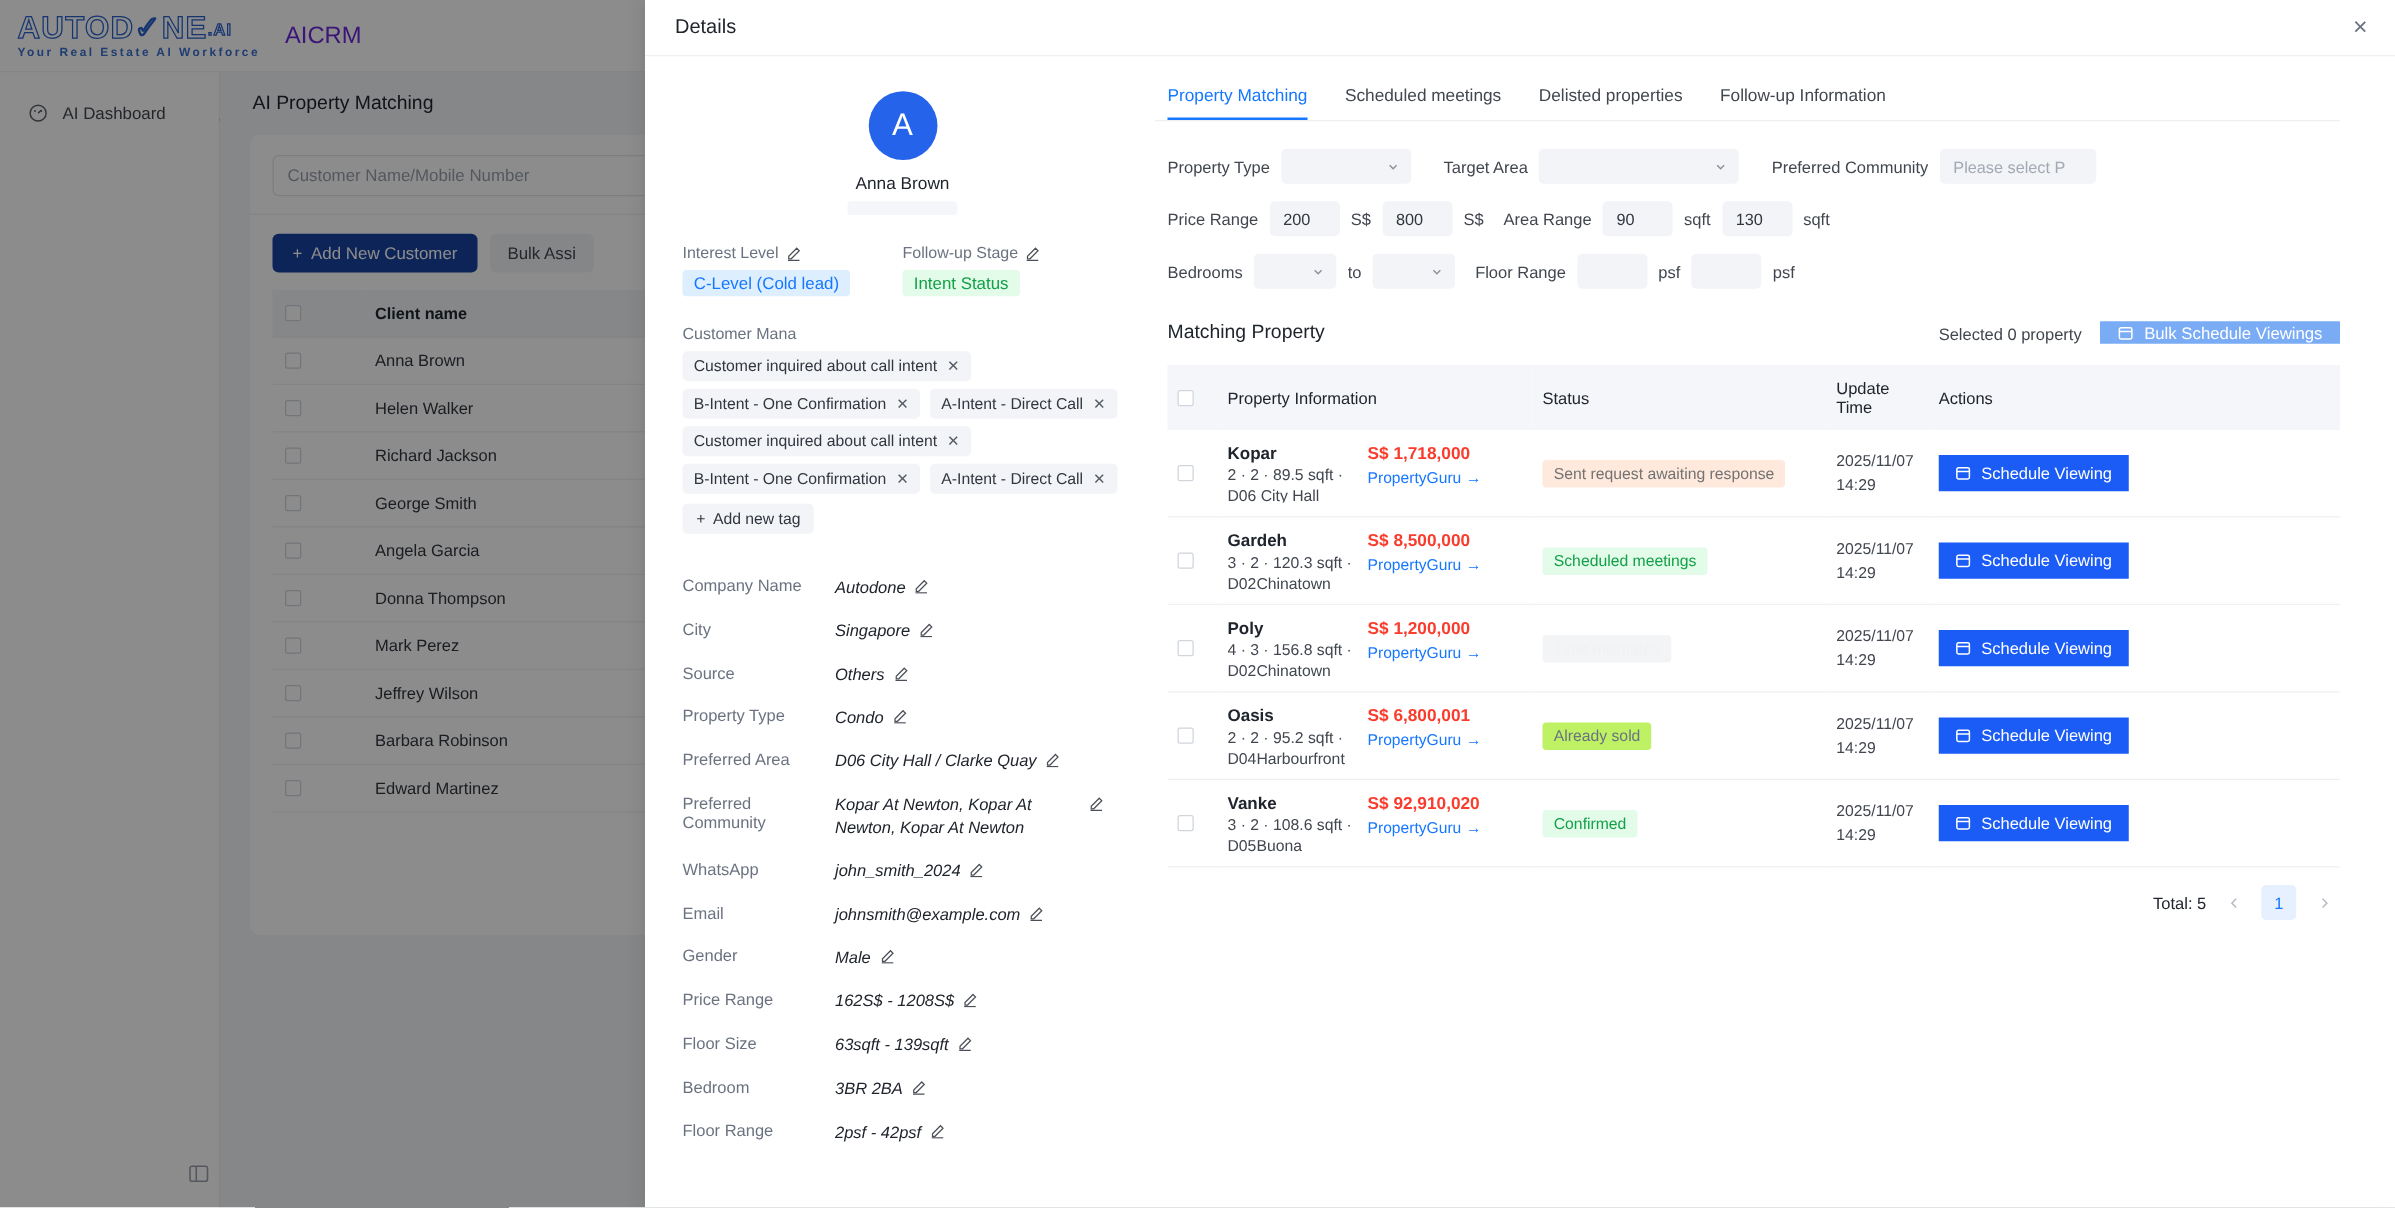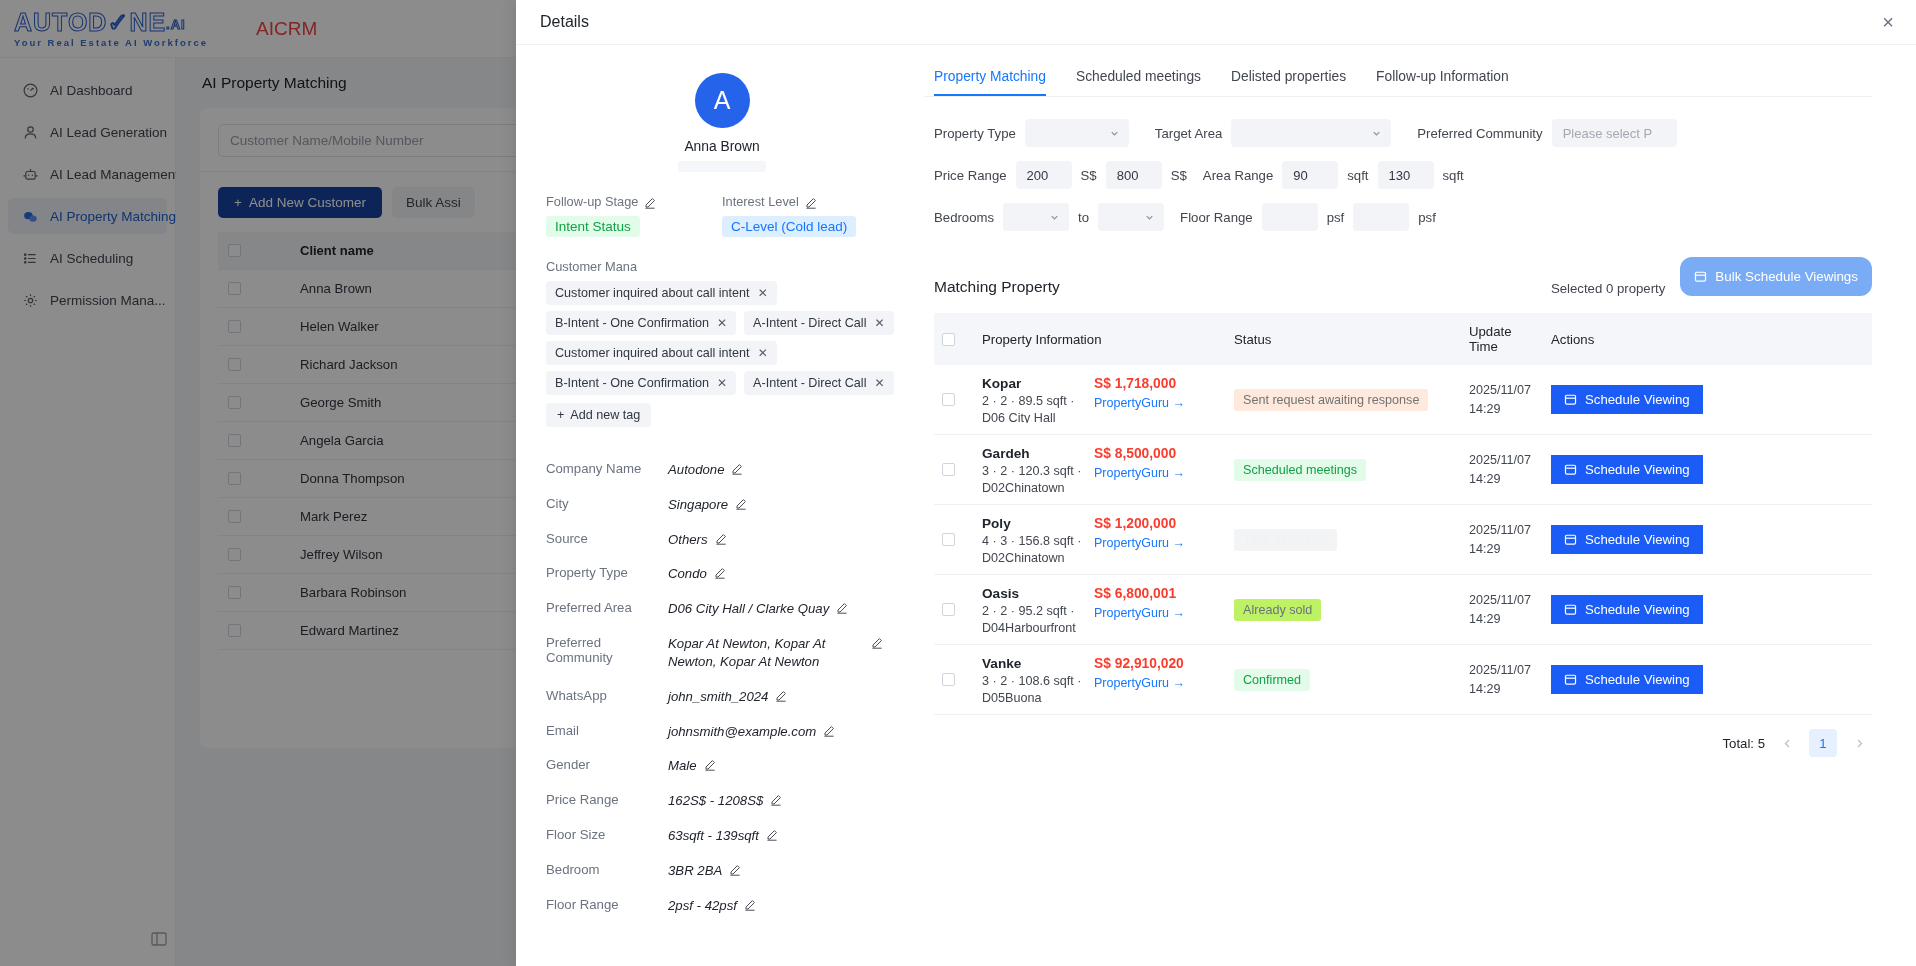--- a/index.html
+++ b/index.html
@@ -22,28 +22,28 @@
   .logo-main {
     font-size: 25px; font-weight: 700; color: #1f5fd0; letter-spacing: 1px;
     line-height: 1.05; white-space: nowrap;
     -webkit-text-stroke: 1px #2b62cc; color: transparent;
   }
   .logo-main .dotai { font-size: 13px; vertical-align: 2px; }
   .logo-sub {
     font-size: 9.5px; color: #3b6fcf; letter-spacing: 2.0px; font-weight: 700;
     white-space: nowrap; margin-top: 1px;
   }
-  .app-name { font-size: 19px; color: #ef4444; margin-left: 42px; font-weight: 400; }
+  .app-name { font-size: 19px; color: #6d28d9; margin-left: 14px; font-weight: 400; }
 
   .body-row { flex: 1; display: flex; min-height: 0; }
 
   .sidebar {
     width: 176px; flex: 0 0 176px; background: #ffffff;
     border-right: 1px solid #eef0f3; padding-top: 14px;
-    display: flex; flex-direction: column; position: relative;
+    display: flex; flex-direction: row; position: relative;
   }
   .nav-item {
     height: 36px; display: flex; align-items: center; gap: 11px;
     padding: 0 10px 0 14px; margin: 0 8px 6px 8px; border-radius: 6px;
     font-size: 13.5px; color: #41464f; cursor: pointer; white-space: nowrap;
   }
   .nav-item.active { background: #eef2f8; color: #1f5fd0; font-weight: 500; }
   .nav-ic { width: 17px; height: 17px; flex: 0 0 17px; display: block; color: #5d646f; }
   .nav-item.active .nav-ic { color: #2c6ae0; }
   .caret { margin-left: auto; width: 12px; height: 12px; color: #8a919c; }
@@ -162,21 +162,21 @@
   .finput {
     background: #f2f4f7; border-radius: 4px; height: 28px; display: flex; align-items: center;
     padding: 0 11px; font-size: 13px; color: #31363f;
   }
   .funit { font-size: 13.2px; color: #41464f; }
 
   .mp-head { display: flex; align-items: flex-end; padding: 12px 44px 0 10px; }
   .mp-title { font-size: 15.5px; color: #20252d; font-weight: 500; }
   .mp-sel { margin-left: auto; font-size: 13.2px; color: #41464f; }
   .btn-bulk {
-    margin-left: 15px; background: #7aacf6; color: #fff; border-radius: 12px; height: 39px;
+    margin-left: 15px; background: #7aacf6; color: #fff; border-radius: 0; height: 18px;
     display: flex; align-items: center; gap: 8px; padding: 0 14px; font-size: 13.4px; white-space: nowrap;
   }
 
   .ptbl-wrap { margin: 17px 44px 0 10px; }
   .ptbl { width: 100%; border-collapse: collapse; table-layout: fixed; }
   .ptbl th {
     background: #f4f6f9; text-align: left; font-size: 13.2px; color: #20252d; font-weight: 500;
     padding: 11px 8px; vertical-align: middle;
   }
   .ptbl td { padding: 11px 8px; border-bottom: 1px solid #eef0f3; vertical-align: middle; }
@@ -403,41 +403,41 @@
       <div class="lpane">
         <div class="avatar-block">
           <div class="avatar">A</div>
           <div class="avatar-name">Anna Brown</div>
           <div class="avatar-ghost"></div>
         </div>
 
         <div class="kv-two">
           <div class="kv-col">
             <div class="kv-lbl">
-              <span>Follow-up Stage</span>
+              <span>Interest Level</span>
               <span class="pen">
                   <svg viewBox="0 0 12 12" fill="none" stroke="currentColor" stroke-width="1">
                     <path d="M8.4 1.6l2 2L4 10H2V8z"></path>
                     <path d="M1.4 11.2h9.2"></path>
                   </svg>
                 </span>
             </div>
-            <div class="pill-green">Intent Status</div>
+            <div class="pill-blue">C-Level (Cold lead)</div>
           </div>
           <div class="kv-col">
             <div class="kv-lbl">
-              <span>Interest Level</span>
+              <span>Follow-up Stage</span>
               <span class="pen">
                   <svg viewBox="0 0 12 12" fill="none" stroke="currentColor" stroke-width="1">
                     <path d="M8.4 1.6l2 2L4 10H2V8z"></path>
                     <path d="M1.4 11.2h9.2"></path>
                   </svg>
                 </span>
             </div>
-            <div class="pill-blue">C-Level (Cold lead)</div>
+            <div class="pill-green">Intent Status</div>
           </div>
         </div>
 
         <div class="tags-lbl">Customer Mana</div>
         <div class="tags-wrap">
           <span class="tag">
               <span>Customer inquired about call intent</span>
               <span class="x">✕</span>
             </span>
           <span class="tag">

